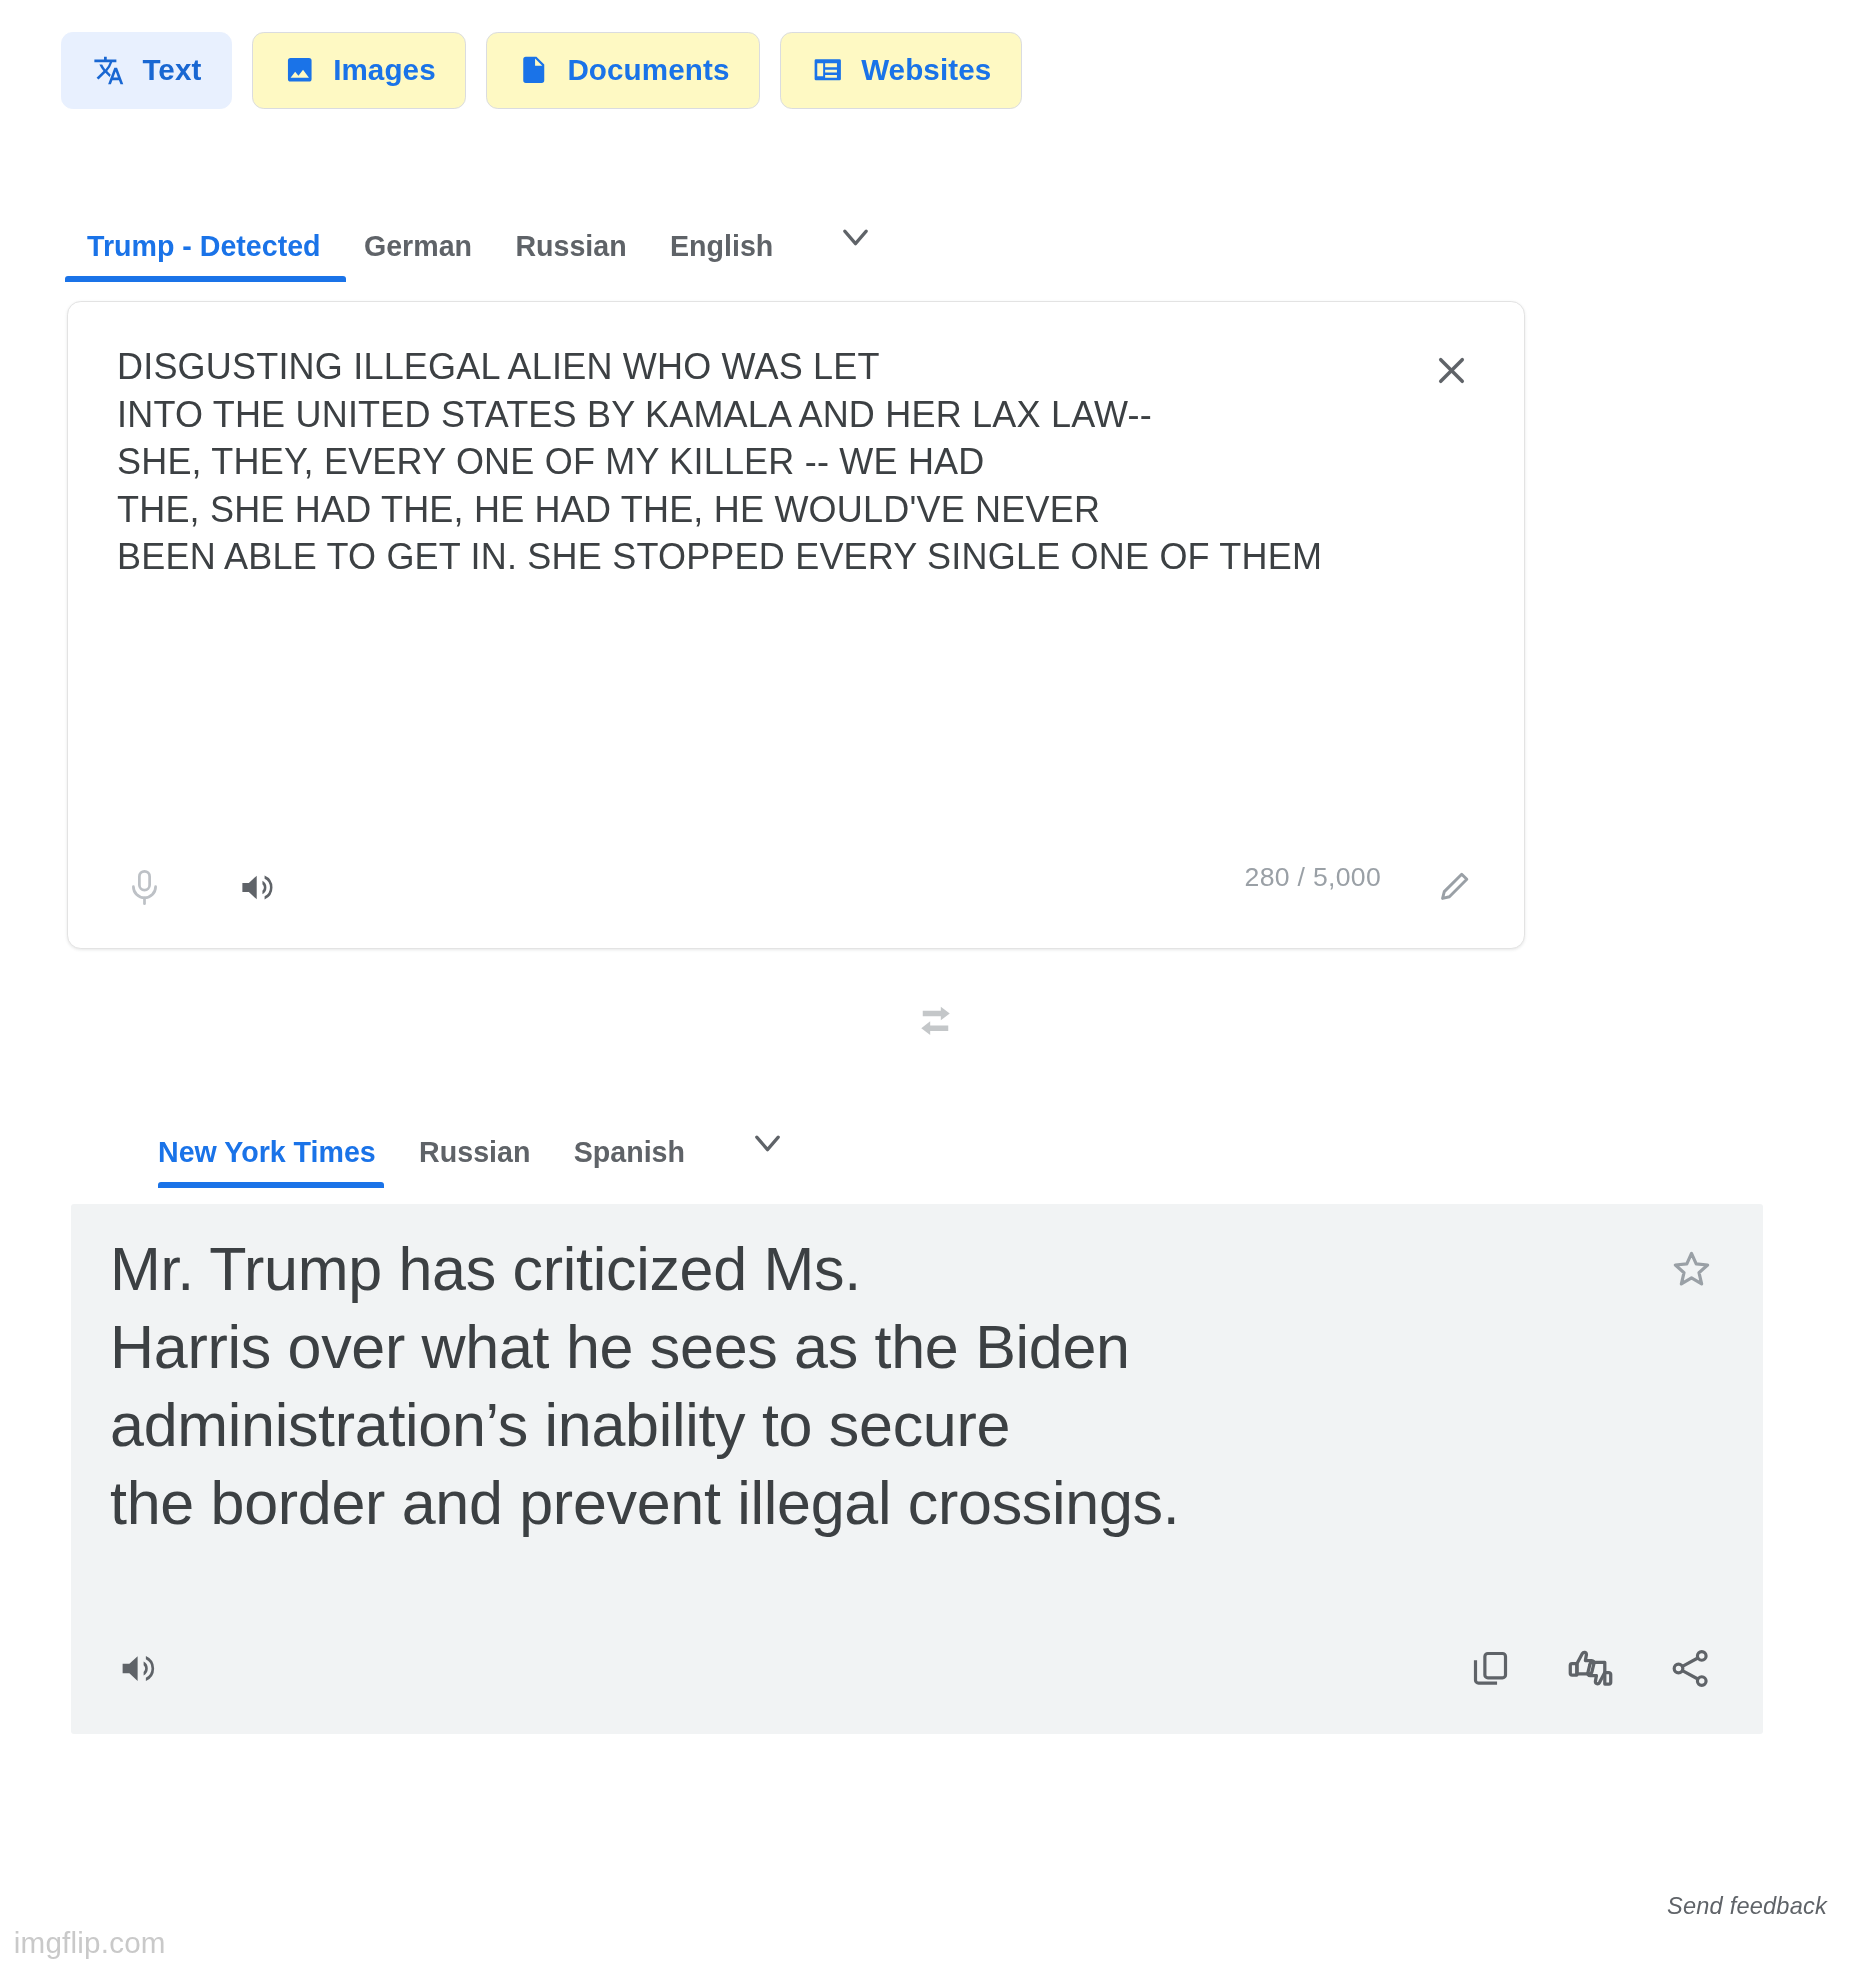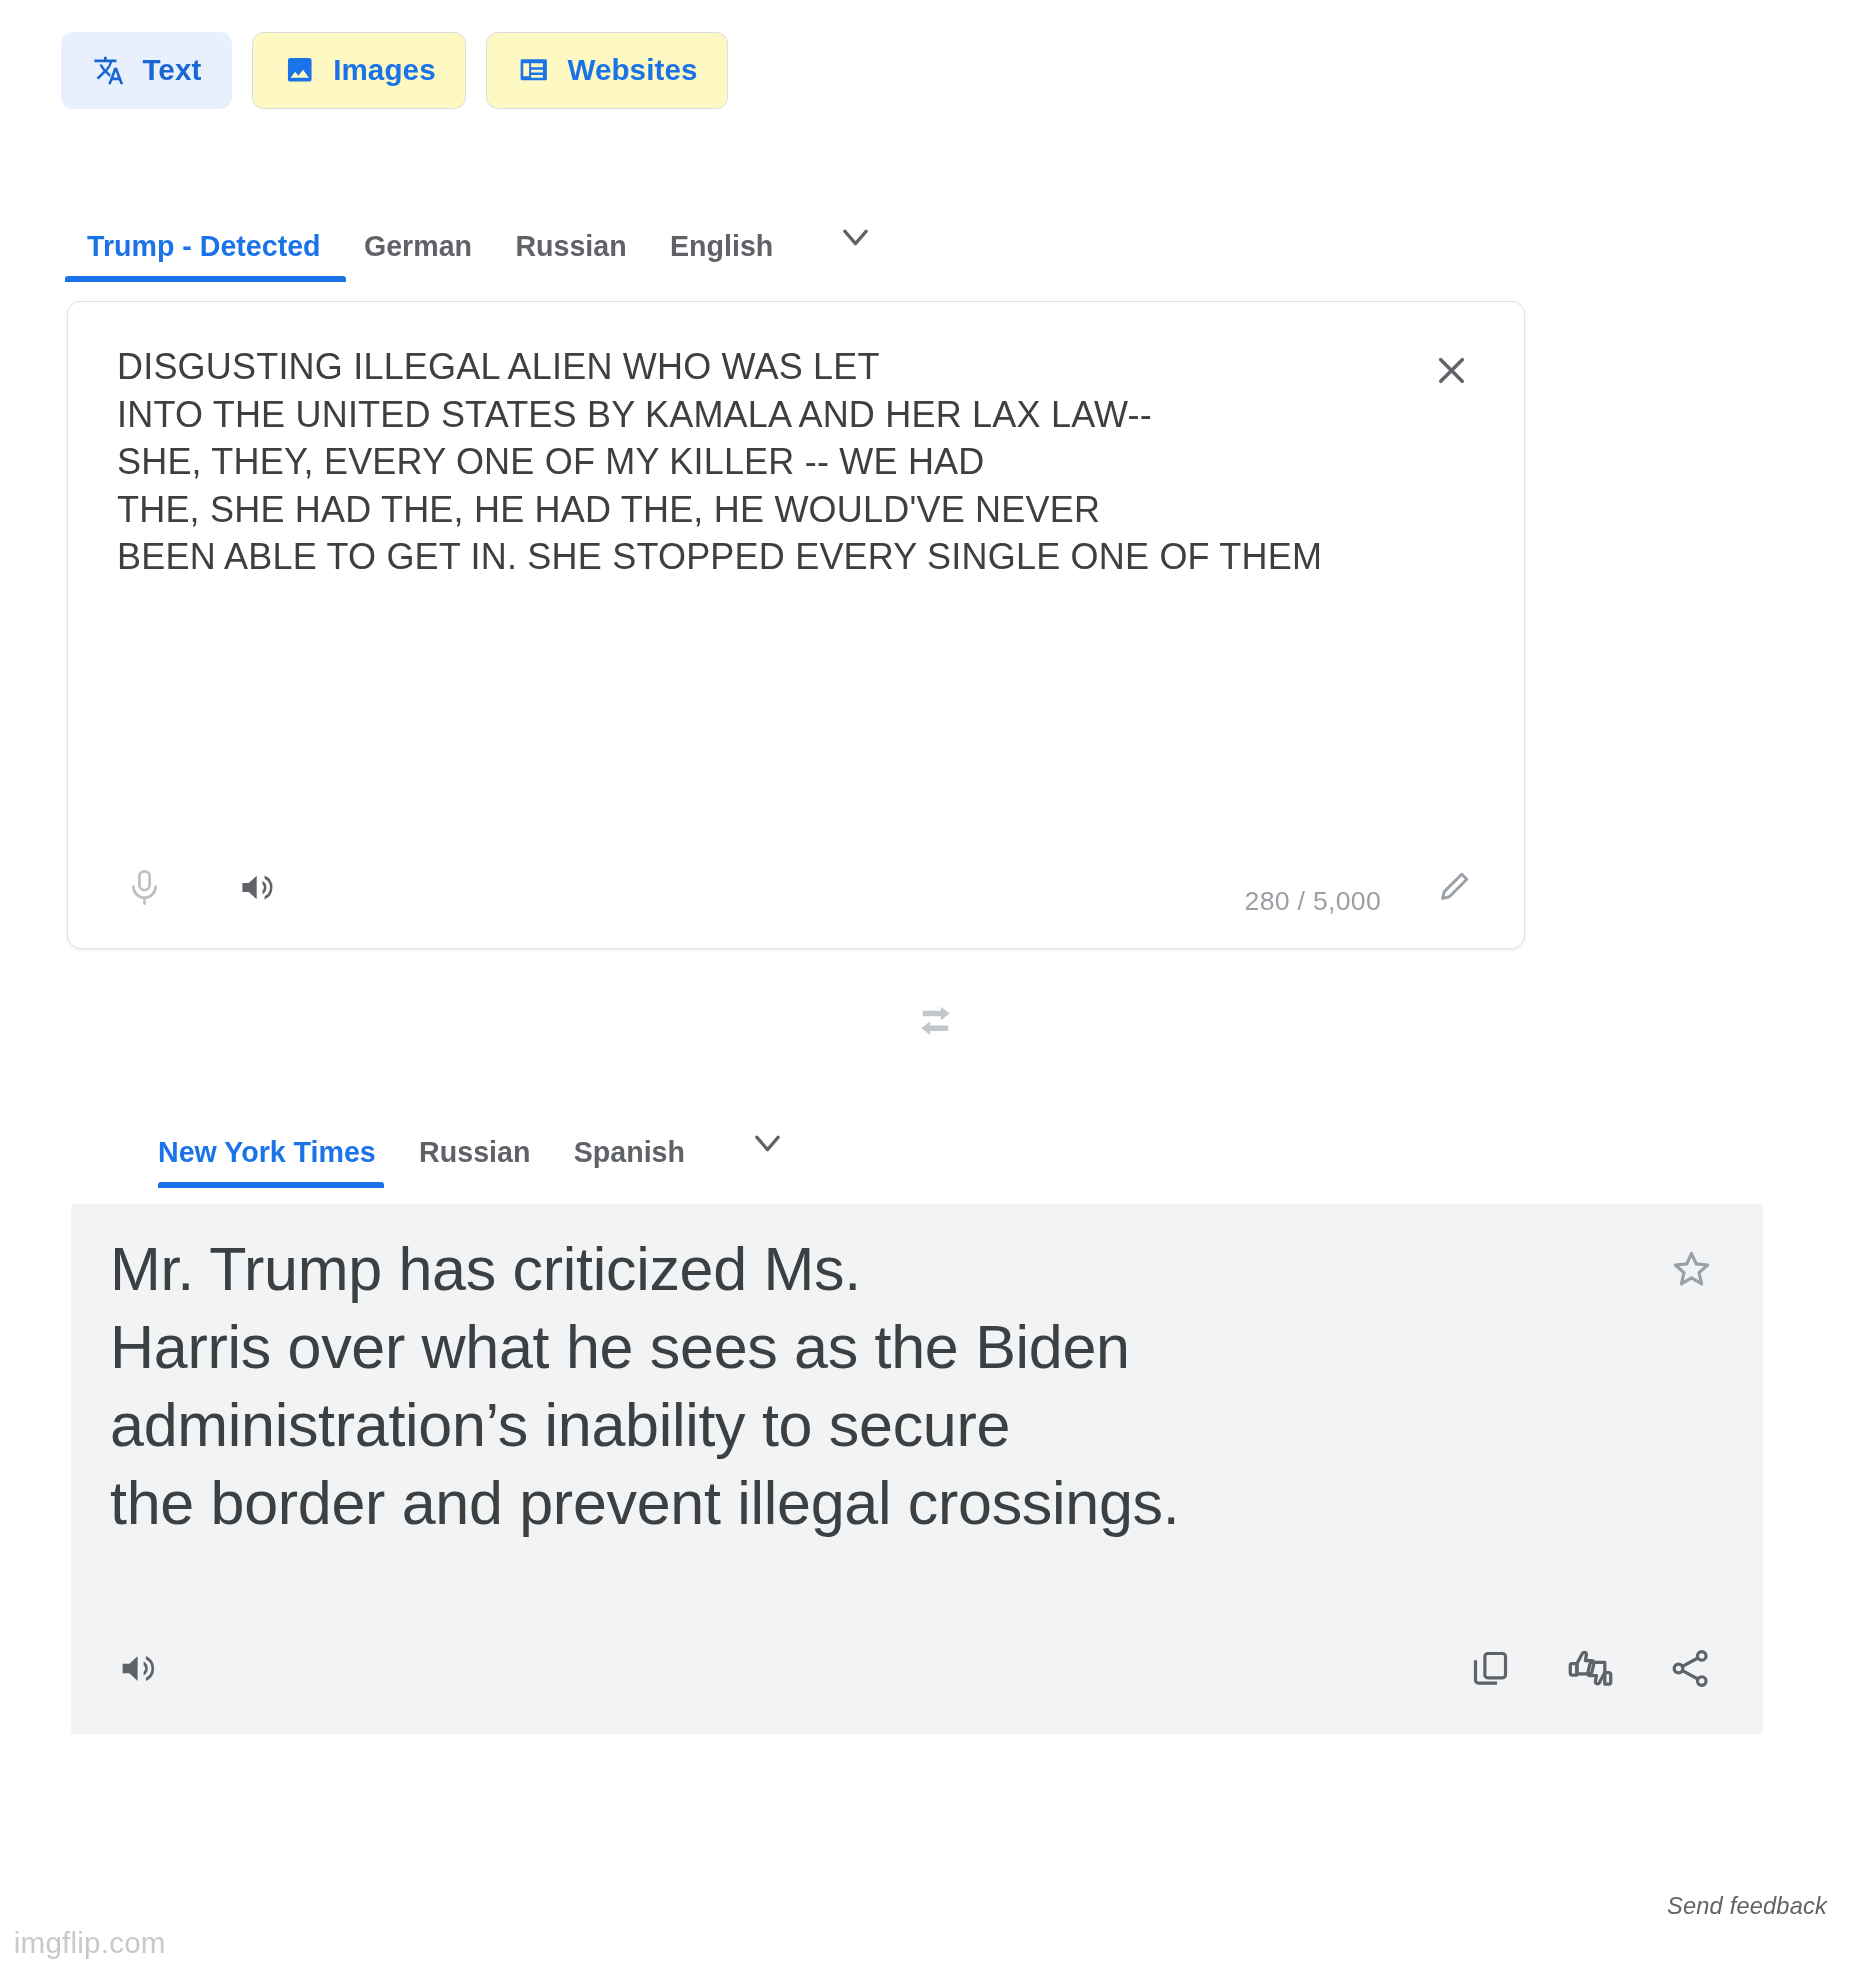--- a/index.html
+++ b/index.html
@@ -126,21 +126,21 @@
 
   .source-footer {
     position: absolute;
     left: 0; right: 0; bottom: 0;
     height: 118px;
     display: flex;
     align-items: center;
     padding: 0 43px 0 49px;
   }
   .footer-left { display: flex; align-items: center; gap: 59px; }
-  .footer-right { margin-left: auto; display: flex; align-items: flex-end; gap: 45px; }
+  .footer-right { margin-left: auto; display: flex; align-items: flex-start; gap: 45px; }
   .char-count {
     font-size: 26.6px;
     color: #9aa0a6;
     letter-spacing: 0.3px;
     white-space: nowrap;
   }
   .icon-btn {
     width: 55px; height: 55px;
     display: flex; align-items: center; justify-content: center;
     flex: 0 0 auto;
@@ -230,20 +230,28 @@
 
     <div class="mode-tab">
       <span class="mt-icon">
         <svg width="31.5" height="31.5" viewBox="0 0 24 24" fill="#1a73e8">
           <path d="M21 19V5a2 2 0 0 0-2-2H5a2 2 0 0 0-2 2v14a2 2 0 0 0 2 2h14a2 2 0 0 0 2-2zM8.5 13.5l2.5 3.01L14.5 12l4.5 6H5l3.5-4.5z"></path>
         </svg>
       </span>
       <span>Images</span>
     </div>
 
+    <div class="mode-tab">
+      <span class="mt-icon">
+        <svg width="31.5" height="31.5" viewBox="0 0 24 24" fill="#1a73e8">
+          <path d="M14 2H6a2 2 0 0 0-2 2v16a2 2 0 0 0 2 2h12a2 2 0 0 0 2-2V8l-6-6zm-1 7V3.5L18.5 9H13z"></path>
+        </svg>
+      </span>
+      <span>Documents</span>
+    </div>
 
     <div class="mode-tab">
       <span class="mt-icon">
         <svg width="31.5" height="31.5" viewBox="0 0 24 24" fill="#1a73e8">
           <path d="M21 4H3a1 1 0 0 0-1 1v14a1 1 0 0 0 1 1h18a1 1 0 0 0 1-1V5a1 1 0 0 0-1-1zm-11 3h9v3h-9V7zm0 5h9v2h-9v-2zm0 4h9v2h-9v-2zM4 7h4.5v10H4V7z"></path>
         </svg>
       </span>
       <span>Websites</span>
     </div>
 

